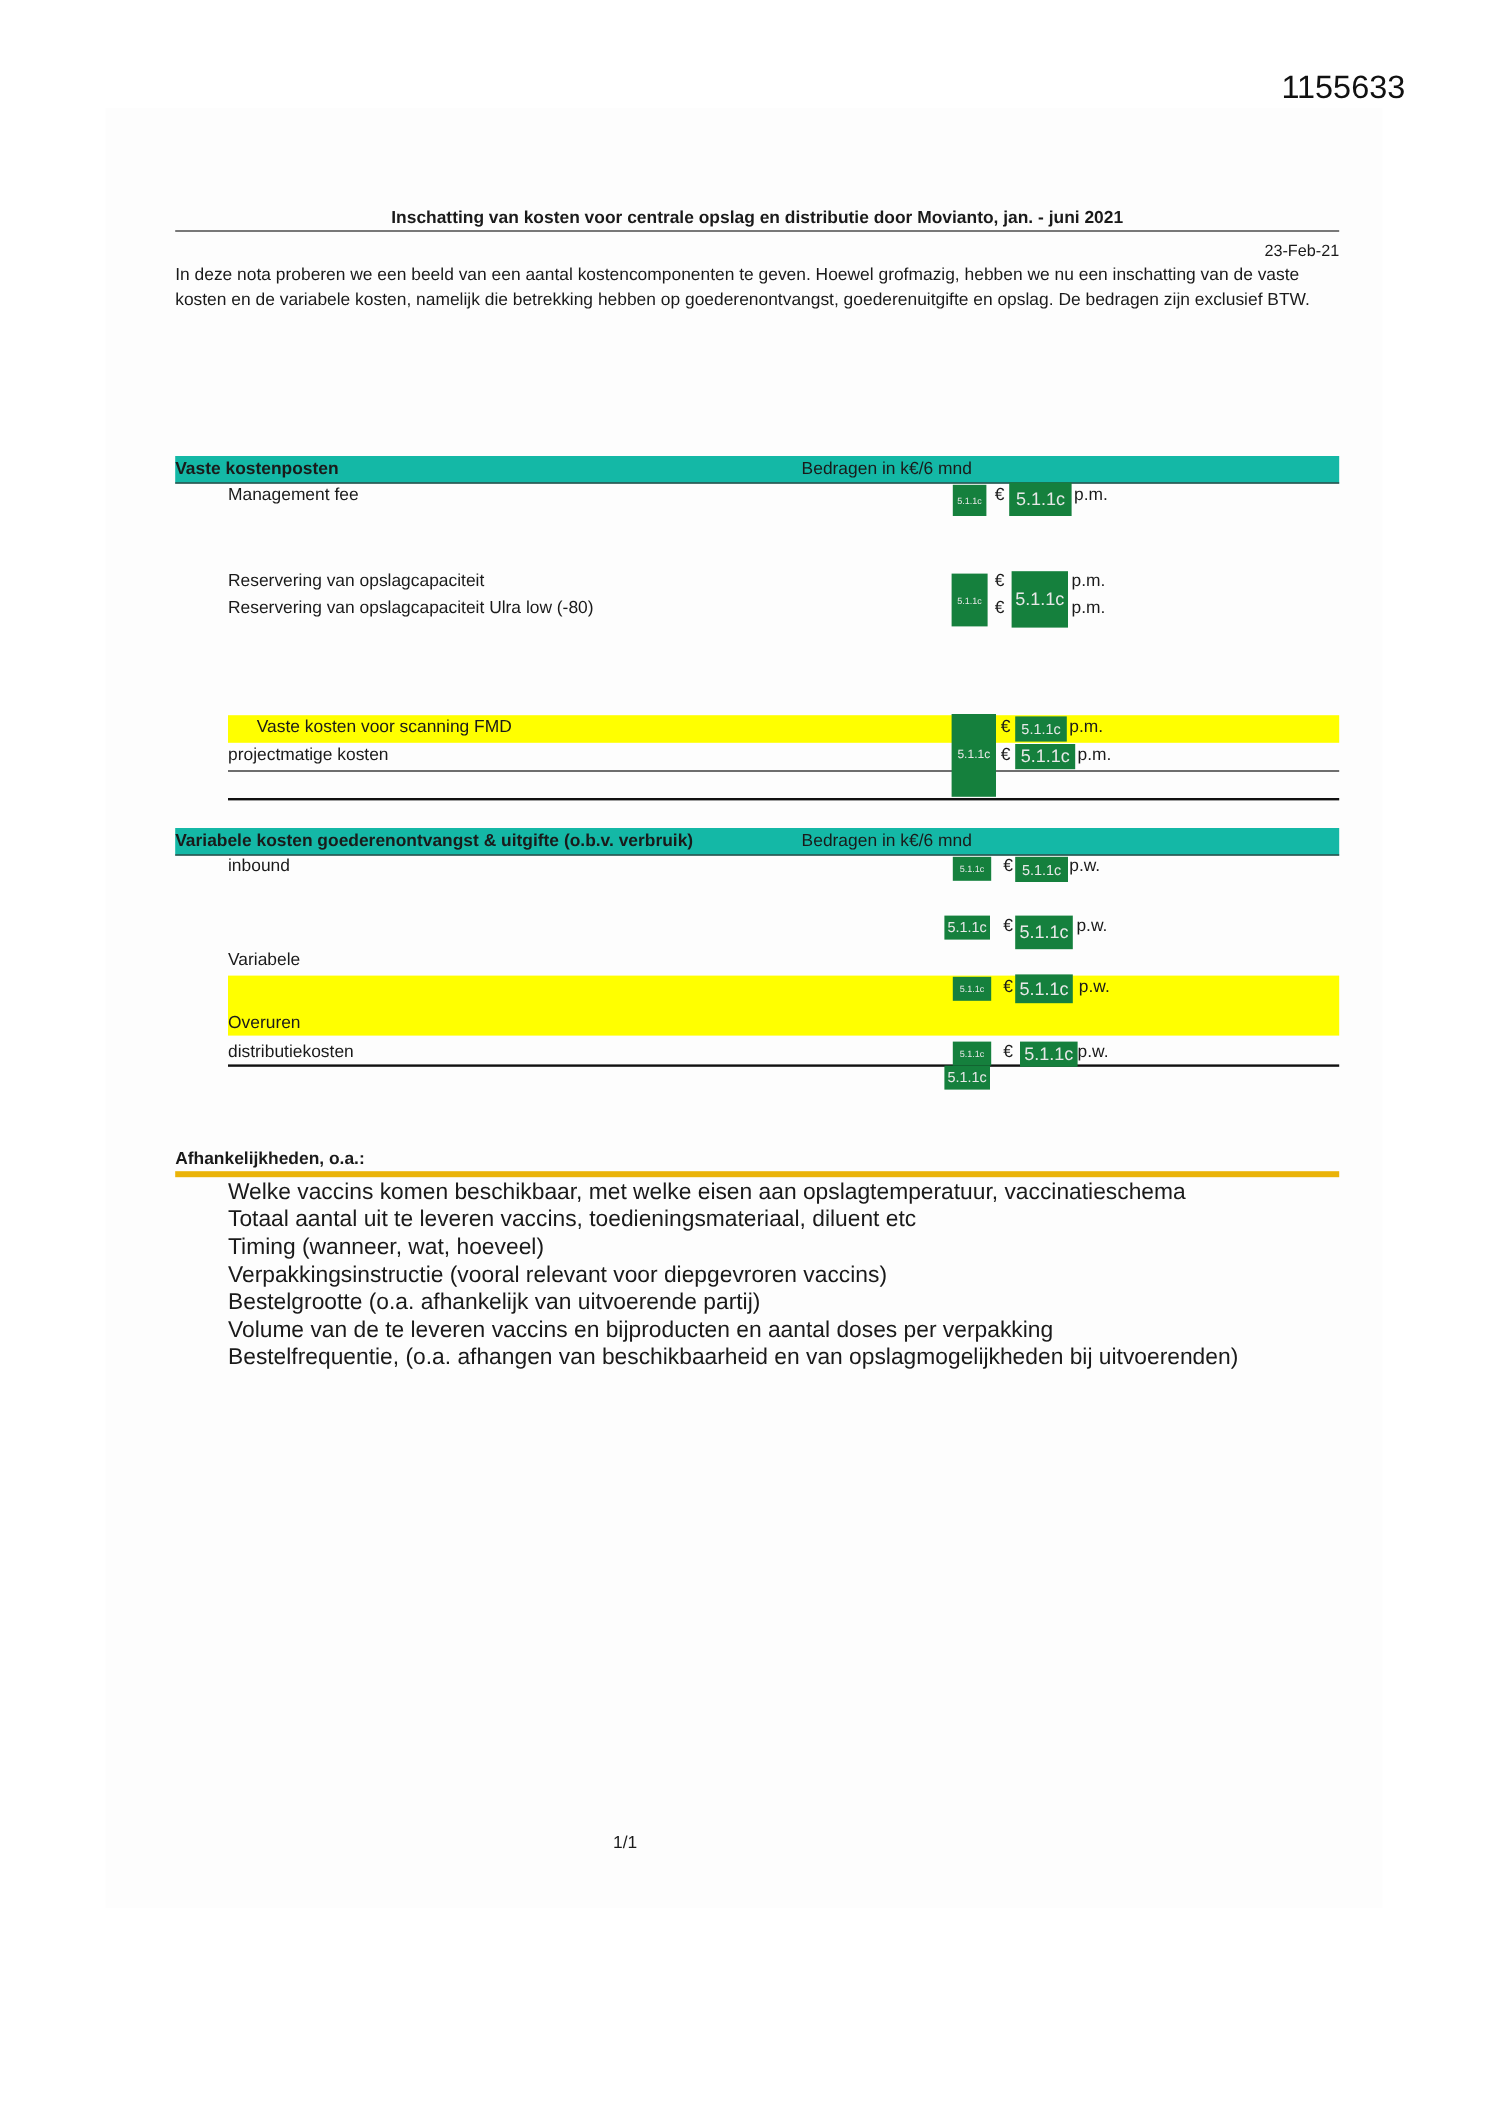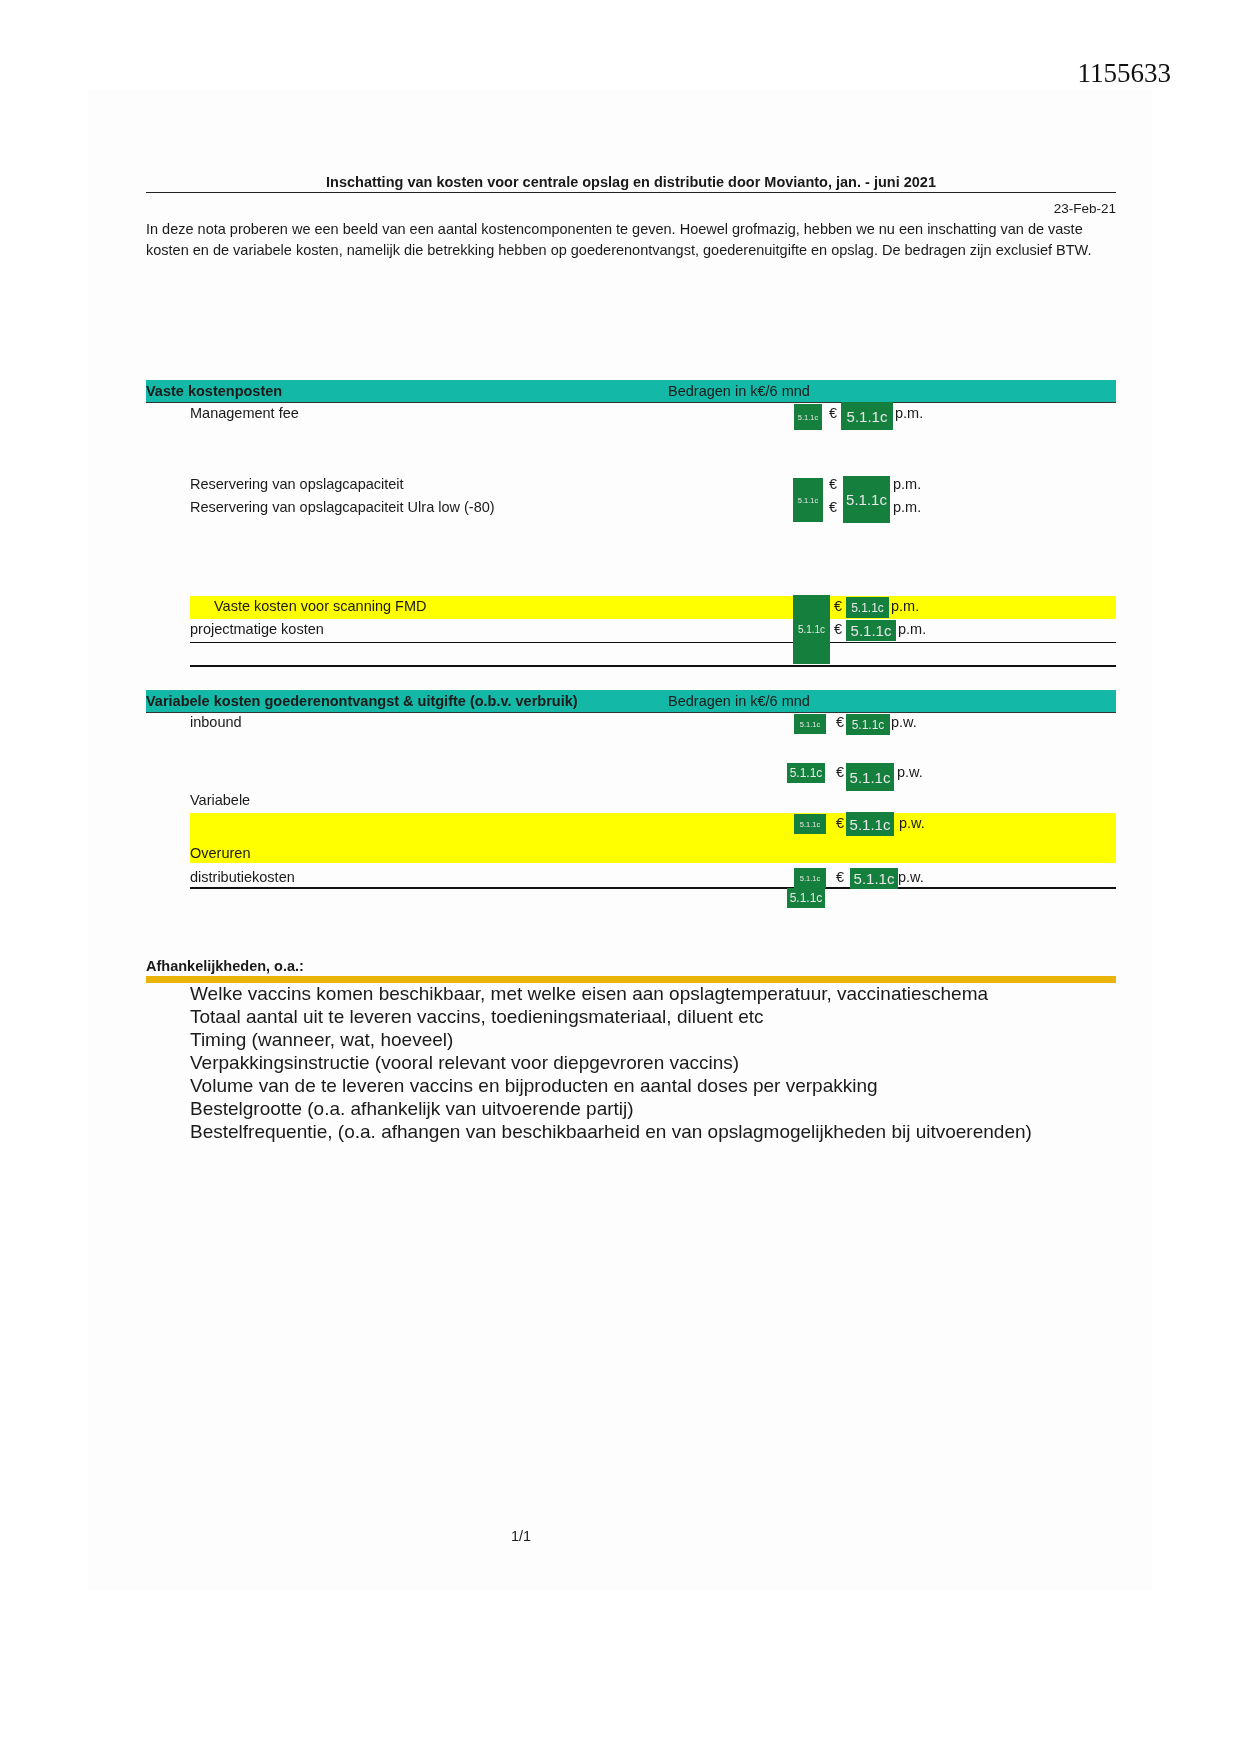--- a/index.html
+++ b/index.html
@@ -2,21 +2,21 @@
 <html><head>
   <meta charset="utf-8">
   <style>
     html, body { margin: 0; padding: 0; }
     body {
       width: 1241px; height: 1754px; background: #ffffff; position: relative;
       font-family: "Liberation Sans", sans-serif; color: #1a1a1a; overflow: hidden;
     }
     .doc-id {
       position: absolute; top: 58px; right: 70px;
-      font-family: Liberation Serif, serif; font-size: 27px; color: #111;
+      font-family: Liberation Sans, sans-serif; font-size: 27px; color: #111;
     }
     .sheet {
       position: absolute; left: 88px; top: 90px; width: 1064px; height: 1500px;
       background: #fdfdfd;
     }
     .abs { position: absolute; }
     .txt { font-family: "Liberation Sans", sans-serif; font-size: 14.5px; color: #1a1a1a; white-space: nowrap; }
     .title {
       left: 146px; width: 970px; top: 174px; text-align: center;
       font-weight: bold; font-size: 14.5px; padding-bottom: 2px;
@@ -42,21 +42,21 @@
     }
     .r-sm { font-size: 7.5px; }
     .r-md { font-size: 12px; }
     .r-lg { font-size: 15px; }
     .euro { font-size: 14.5px; }
     .unit-txt { font-size: 14.5px; }
     .hline { position: absolute; left: 190px; width: 926px; border-top: 1.5px solid #111; }
     .hline-thick { position: absolute; left: 190px; width: 926px; border-top: 2.5px solid #111; }
     .dep-header {
       left: 146px; width: 970px; top: 958px; font-weight: bold; font-size: 14.5px;
-      border-bottom: 7px solid #eab308; padding-bottom: 2px;
+      border-bottom: 5px solid #eab308; padding-bottom: 2px;
     }
     .dep-list { left: 190px; top: 982px; }
     .dep-list div { height: 23px; line-height: 23px; font-size: 19px; }
     .page-num { left: 0; width: 1042px; text-align: center; top: 1528px; font-size: 14.5px; }
   </style>
 </head>
 <body>
 
 <div class="doc-id">1155633</div>
 <div class="sheet"></div>
@@ -132,18 +132,18 @@
 <div class="abs txt euro" style="left:836px; top:869px;">€</div>
 <div class="redact r-lg" style="left:850px; top:868px; width:48px; height:21px;">5.1.1c</div>
 <div class="abs txt unit-txt" style="left:898px; top:869px;">p.w.</div>
 
 <div class="abs txt dep-header">Afhankelijkheden, o.a.:</div>
 <div class="abs txt dep-list">
   <div>Welke vaccins komen beschikbaar, met welke eisen aan opslagtemperatuur, vaccinatieschema</div>
   <div>Totaal aantal uit te leveren vaccins, toedieningsmateriaal, diluent etc</div>
   <div>Timing (wanneer, wat, hoeveel)</div>
   <div>Verpakkingsinstructie (vooral relevant voor diepgevroren vaccins)</div>
+  <div>Bestelgrootte (o.a. afhankelijk van uitvoerende partij)</div>
   <div>Volume van de te leveren vaccins en bijproducten en aantal doses per verpakking</div>
-  <div>Bestelgrootte (o.a. afhankelijk van uitvoerende partij)</div>
   <div>Bestelfrequentie, (o.a. afhangen van beschikbaarheid en van  opslagmogelijkheden bij uitvoerenden)</div>
 </div>
 
 <div class="abs txt page-num">1/1</div>
 
 </body></html>

